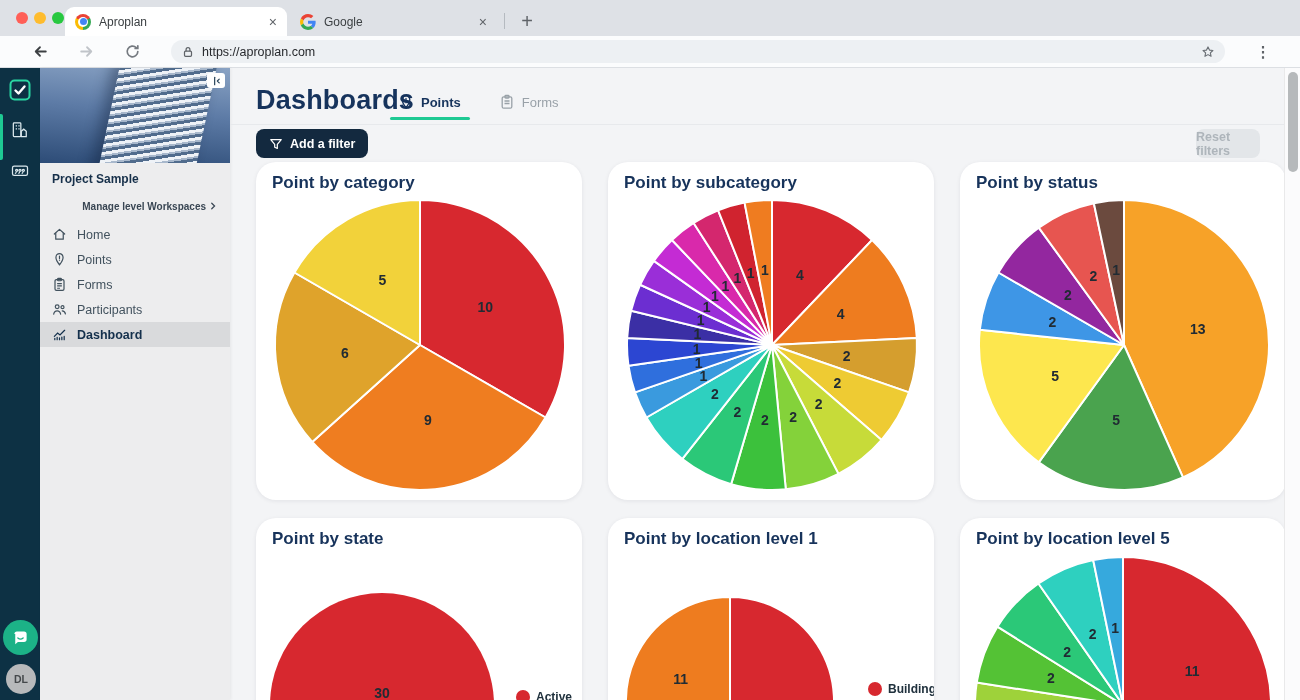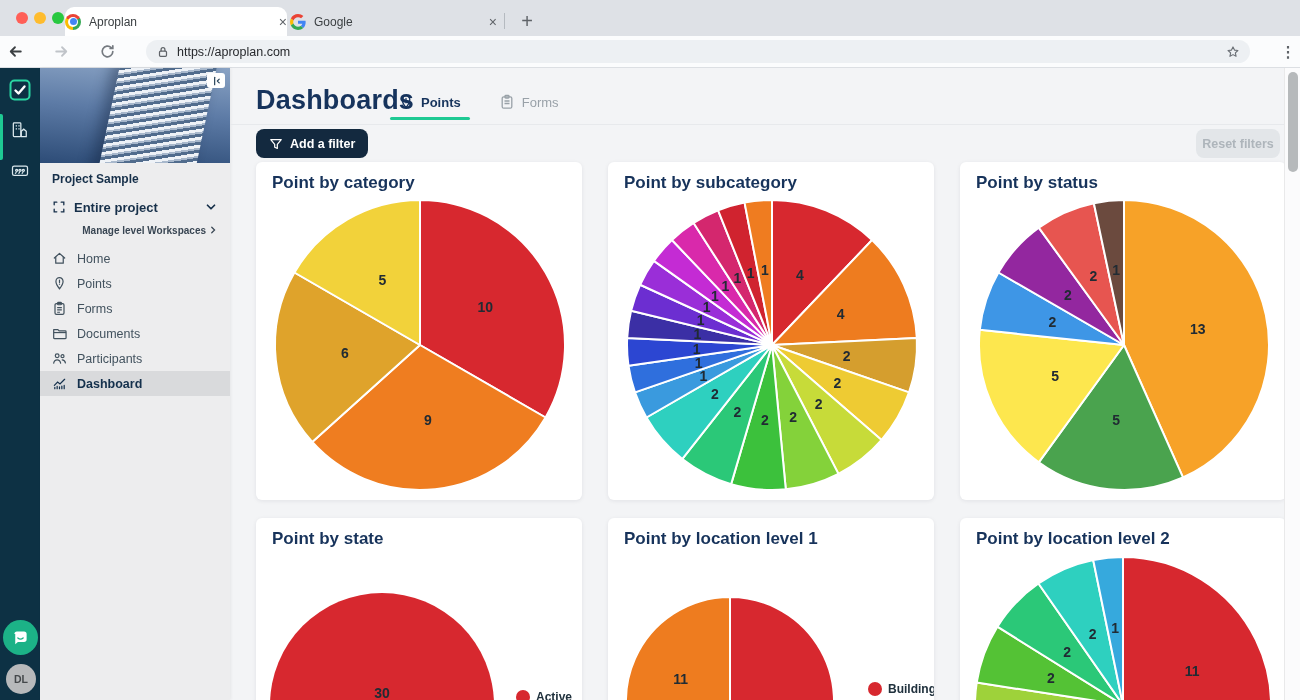--- a/index.html
+++ b/index.html
@@ -5,35 +5,35 @@
   html,body{margin:0;padding:0;background:#dee1e6;}
   *{box-sizing:border-box;}
   #stage{position:relative;width:1300px;height:700px;overflow:hidden;
     font-family:"Liberation Sans",sans-serif;background:#f3f4f6;}
   
   .tabstrip{position:absolute;left:0;top:0;width:1300px;height:36px;background:#dee1e6;}
   .light{position:absolute;top:12px;width:12px;height:12px;border-radius:50%;}
   .light.r{left:16px;background:#ff5f57;}
   .light.y{left:34px;background:#febc2e;}
   .light.g{left:52px;background:#28c840;}
-  .tab{position:absolute;top:7px;height:29px;display:flex;align-items:center;padding:0 0;gap:8px;}
+  .tab{position:absolute;top:7px;height:29px;display:flex;align-items:center;padding:0 10px;gap:8px;}
   .tab.active{left:65px;width:222px;background:#fff;border-radius:9px 9px 0 0;}
   .tab.inactive{left:290px;width:207px;color:#45494d;}
   .tab .title{flex:1;font-size:12px;color:#3c4043;white-space:nowrap;overflow:hidden;}
   .tab .close{font-size:14px;color:#5f6368;line-height:1;cursor:default;}
   .chrome-ico{position:relative;width:16px;height:16px;border-radius:50%;flex:0 0 16px;
     background:conic-gradient(from -60deg,#ea4335 0 120deg,#34a853 120deg 240deg,#fbbc05 240deg 360deg);}
   .chrome-ico i{position:absolute;left:3px;top:3px;width:10px;height:10px;border-radius:50%;background:#fff;}
   .chrome-ico b{position:absolute;left:4.5px;top:4.5px;width:7px;height:7px;border-radius:50%;background:#4285f4;}
   .gicon{width:16px;height:16px;flex:0 0 16px;}
   .tab-sep{position:absolute;left:504px;top:13px;width:1px;height:16px;background:#9aa0a6;opacity:.6;}
   .newtab{position:absolute;left:514px;top:8px;width:26px;height:26px;border-radius:50%;
     font-size:20px;color:#5f6368;display:flex;align-items:center;justify-content:center;}
   .toolbar{position:absolute;left:0;top:36px;width:1300px;height:32px;background:#fbfcfd;
-    border-bottom:1px solid #dcdfe3;display:flex;align-items:center;padding:0 2px;gap:20px;}
+    border-bottom:1px solid #dcdfe3;display:flex;align-items:center;padding:0 27px;gap:20px;}
   .navbtn{width:26px;height:26px;display:flex;align-items:center;justify-content:center;}
   .navbtn svg{width:17px;height:17px;}
   .urlpill{flex:1;height:23px;background:#edf0f3;border-radius:12px;margin:0 8px 0 6px;
     display:flex;align-items:center;padding:0 10px;gap:7px;}
   .urlpill .url{flex:1;font-size:12.5px;color:#27292d;}
   .urlpill svg{width:14px;height:14px;}
   .dots{width:20px;text-align:center;font-size:15px;color:#5f6368;font-weight:bold;letter-spacing:0;}
   
   .rail{position:absolute;left:0;top:68px;width:56px;height:632px;background:#0d3144;}
   .rail-logo{position:absolute;left:8px;top:10px;width:24px;height:24px;}
@@ -75,24 +75,24 @@
   .hdr-tabs{position:absolute;left:398px;top:94px;display:flex;gap:38px;}
   .hdr-tab{display:flex;align-items:center;gap:7px;font-size:13px;}
   .hdr-tab.active{color:#16335c;font-weight:bold;}
   .hdr-tab.inactive{color:#99a1a8;}
   .hdr-tab svg{width:16px;height:16px;}
   .tab-underline{position:absolute;left:390px;top:117px;width:80px;height:3px;background:#1ec993;border-radius:2px;}
   .hdr-divider{position:absolute;left:230px;top:124px;width:1054px;height:1px;background:#e7e9ec;}
   .addfilter-btn{position:absolute;left:256px;top:129px;height:29px;background:#13293f;border-radius:8px;
     display:flex;align-items:center;gap:7px;padding:0 13px;color:#fff;font-size:12.5px;font-weight:bold;}
   .addfilter-btn svg{width:14px;height:14px;}
-  .reset-btn{position:absolute;left:1196px;top:129px;width:84px;height:29px;background:#e3e6e9;border-radius:8px;
+  .reset-btn{position:absolute;left:1196px;top:129px;width:64px;height:29px;background:#e3e6e9;border-radius:8px;
     display:flex;align-items:center;justify-content:center;color:#aeb5bb;font-size:12.5px;font-weight:bold;}
   
-  .card{position:absolute;width:326px;height:338px;background:#fff;border-radius:6px;overflow:hidden;
+  .card{position:absolute;width:326px;height:338px;background:#fff;border-radius:20px;overflow:hidden;
     box-shadow:0 1px 4px rgba(20,30,50,.08);}
   .card-title{position:absolute;left:16px;top:11px;font-size:17px;font-weight:bold;color:#17335b;}
   .pie-svg{position:absolute;left:0;top:0;}
   .chart-legend{position:absolute;display:flex;align-items:center;gap:6px;}
   .chart-legend .dot{width:14px;height:14px;border-radius:50%;}
   .chart-legend .lbl{font-size:12px;font-weight:bold;color:#20313d;}
   
   .scroll-track{position:absolute;left:1284px;top:68px;width:16px;height:632px;background:#fbfbfc;
     border-left:1px solid #e9e9ea;}
   .scroll-thumb{position:absolute;left:3px;top:4px;width:10px;height:100px;background:#b6b9bb;border-radius:5px;}
@@ -190,29 +190,20 @@
       <div class="bldg"></div>
       <div class="collapse-btn">
         <svg viewBox="0 0 16 16" fill="none" stroke="#27435a" stroke-width="1.6" stroke-linecap="round" stroke-linejoin="round">
             <path d="M6.2 3v10"></path>
             <path d="M12.3 5.5 9.8 8l2.5 2.5"></path>
           </svg>
       </div>
     </div>
     <div class="project-block">
       <div class="project-title">Project Sample</div>
-      <div class="workspace-row">
-        <svg viewBox="0 0 16 16" fill="none" stroke="#17304a" stroke-width="1.5" stroke-linecap="round">
-            <path d="M2.5 5.5v-3h3M10.5 2.5h3v3M13.5 10.5v3h-3M5.5 13.5h-3v-3"></path>
-          </svg>
-        <span class="ws-label">Entire project</span>
-        <svg viewBox="0 0 16 16" fill="none" stroke="#17304a" stroke-width="2" stroke-linecap="round" stroke-linejoin="round">
-            <path d="M4 6l4 4 4-4"></path>
-          </svg>
-      </div>
       <div class="manage-row">
         <span>Manage level Workspaces</span>
         <svg viewBox="0 0 16 16" fill="none" stroke="#394653" stroke-width="2" stroke-linecap="round">
             <path d="M6 3.5 10.5 8 6 12.5"></path>
           </svg>
       </div>
     </div>
     <div class="side-items" id="side-items">
         <div class="side-item">
           <span style="display: flex;">
@@ -234,29 +225,20 @@
         </div>
         <div class="side-item">
           <span style="display: flex;">
             <svg viewBox="0 0 16 16" fill="none" stroke="currentColor" stroke-width="1.3">
               <rect x="3.2" y="2.8" width="9.6" height="11.4" rx="1.5"></rect>
               <rect x="6" y="1.4" width="4" height="2.6" rx="0.8"></rect>
               <path d="M5.5 7h5M5.5 9.5h5M5.5 12h3"></path>
             </svg>
           </span>
           <span>Forms</span>
-        </div>
-        <div class="side-item">
-          <span style="display: flex;">
-            <svg viewBox="0 0 16 16" fill="none" stroke="currentColor" stroke-width="1.3" stroke-linejoin="round">
-              <path d="M1.8 3.8h4.5l1.3 1.5h6.6a.8.8 0 0 1 .8.8v6.6a.8.8 0 0 1-.8.8H2.6a.8.8 0 0 1-.8-.8Z"></path>
-              <path d="M1.8 7h13.2"></path>
-            </svg>
-          </span>
-          <span>Documents</span>
         </div>
         <div class="side-item">
           <span style="display: flex;">
             <svg viewBox="0 0 16 16" fill="none" stroke="currentColor" stroke-width="1.3" stroke-linecap="round">
               <circle cx="5.5" cy="5" r="2"></circle>
               <path d="M1.8 13c.4-2.4 1.8-3.6 3.7-3.6s3.3 1.2 3.7 3.6"></path>
               <circle cx="11.2" cy="5.5" r="1.6"></circle>
               <path d="M10.9 9.4c1.8.1 3 1.2 3.4 3.2"></path>
             </svg>
           </span>
@@ -408,21 +390,21 @@
           <text x="171.40453834931185" y="209.99631765753927" text-anchor="middle" font-size="14" font-weight="bold" fill="#212b33" font-family="&quot;Liberation Sans&quot;,sans-serif">19</text>
           <text x="72.59546165068815" y="166.0036823424607" text-anchor="middle" font-size="14" font-weight="bold" fill="#212b33" font-family="&quot;Liberation Sans&quot;,sans-serif">11</text>
         </svg>
       </div>
   <div class="chart-legend" style="left: 252px; top: 164px; margin-left: 8px;">
         <span class="dot" style="background: rgb(215, 40, 47);"></span>
         <span class="lbl">Building</span>
       </div>
     </div>
   <div class="card" style="left:960px;top:518px;">
-    <div class="card-title">Point by location level 2</div>
+    <div class="card-title">Point by location level 5</div>
     <div>
         <svg width="326" height="338" viewBox="0 0 326 338" class="pie-svg">
           <path d="M163,187 L163,39 A148,148 0 0 1 280.0348090667794,277.5916854170541 Z" fill="#d7282f" stroke="#fff" stroke-width="2" stroke-linejoin="round"></path>
           <path d="M163,187 L280.0348090667794,277.5916854170541 A148,148 0 0 1 177.97291165414003,334.2406598620005 Z" fill="#ee7c1f" stroke="#fff" stroke-width="2" stroke-linejoin="round"></path>
           <path d="M163,187 L177.97291165414003,334.2406598620005 A148,148 0 0 1 66.59687255711108,299.29620215853305 Z" fill="#e8b52c" stroke="#fff" stroke-width="2" stroke-linejoin="round"></path>
           <path d="M163,187 L66.59687255711108,299.29620215853305 A148,148 0 0 1 19.724586407801752,224.09657477429062 Z" fill="#c9d838" stroke="#fff" stroke-width="2" stroke-linejoin="round"></path>
           <path d="M163,187 L19.724586407801752,224.09657477429062 A148,148 0 0 1 16.70668799943951,164.58868892932279 Z" fill="#9ed23a" stroke="#fff" stroke-width="2" stroke-linejoin="round"></path>
           <path d="M163,187 L16.70668799943951,164.58868892932279 A148,148 0 0 1 37.40064989077685,108.71332647160956 Z" fill="#54c235" stroke="#fff" stroke-width="2" stroke-linejoin="round"></path>
           <path d="M163,187 L37.40064989077685,108.71332647160956 A148,148 0 0 1 78.45230416597062,65.52701070132319 Z" fill="#2bc878" stroke="#fff" stroke-width="2" stroke-linejoin="round"></path>
           <path d="M163,187 L78.45230416597062,65.52701070132319 A148,148 0 0 1 133.20781902687816,42.02956869463085 Z" fill="#2ed0bf" stroke="#fff" stroke-width="2" stroke-linejoin="round"></path>

